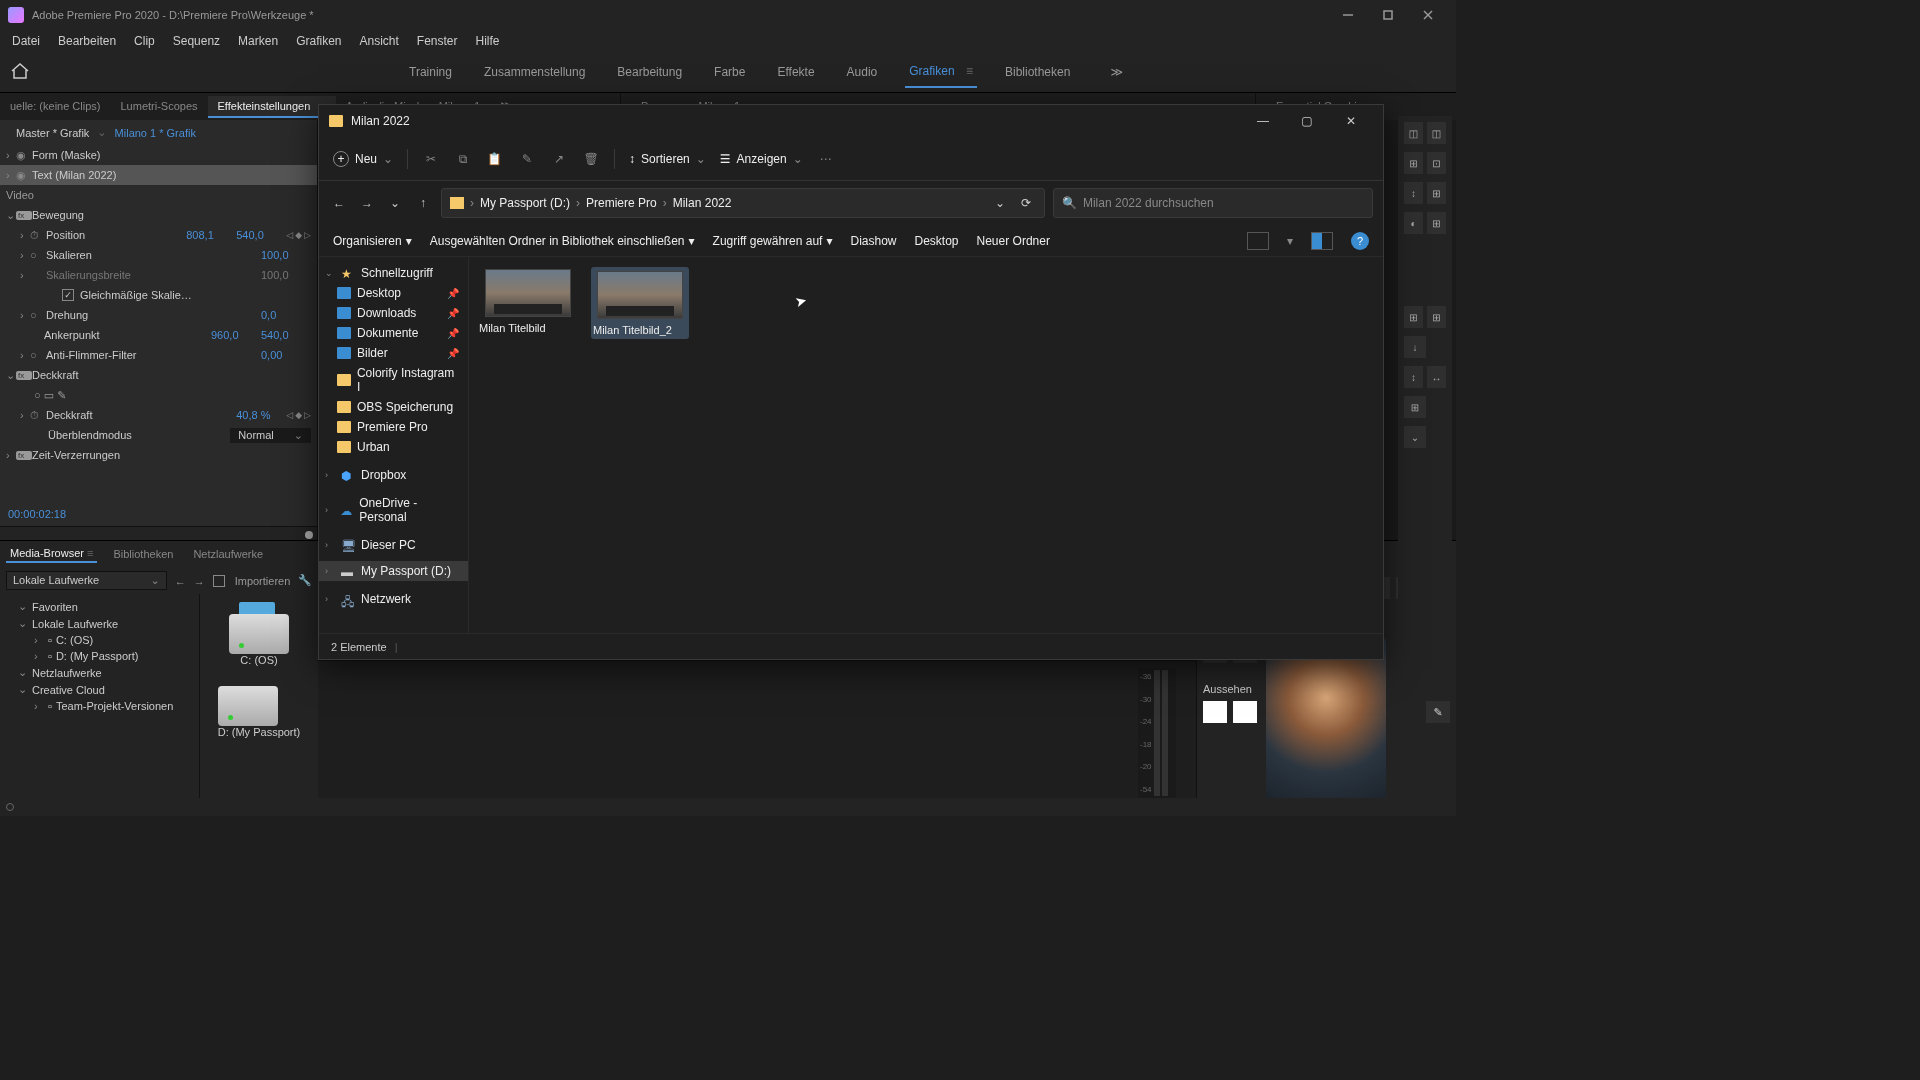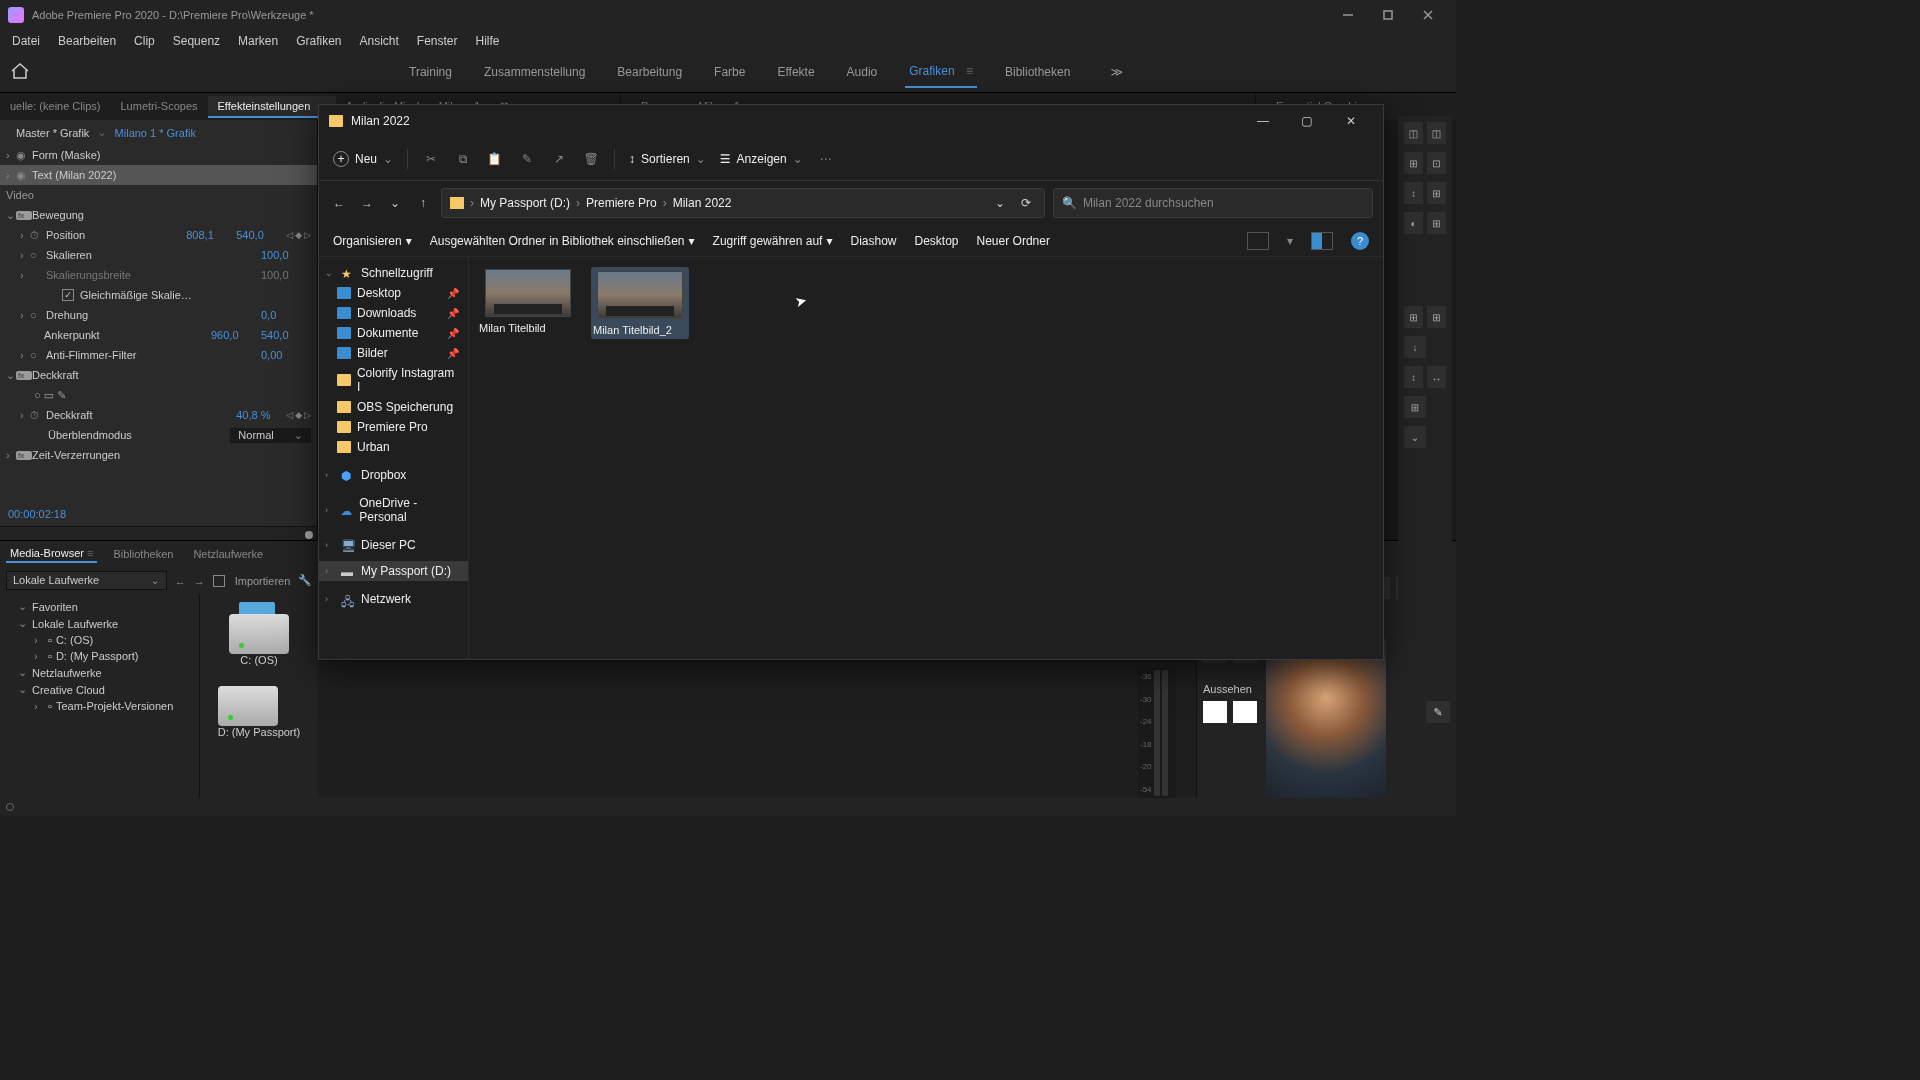--- a/index.html
+++ b/index.html
@@ -742,17 +742,21 @@
         <div class="file-thumb"></div>
         <div class="file-name">Milan Titelbild</div>
       </div>
       <div class="file-item sel">
         <div class="file-thumb"></div>
         <div class="file-name">Milan Titelbild_2</div>
       </div>
       <div class="cursor-arrow">➤</div>
     </div>
   </div>
+  <div class="ex-status">
+    <span>2 Elemente</span>
+      <span style="margin:0 8px;color:#555">|</span>
+  </div>
 </div>
 
 <div class="statusbar">
   <div class="dot"></div>
 </div>
 
 </body></html>

